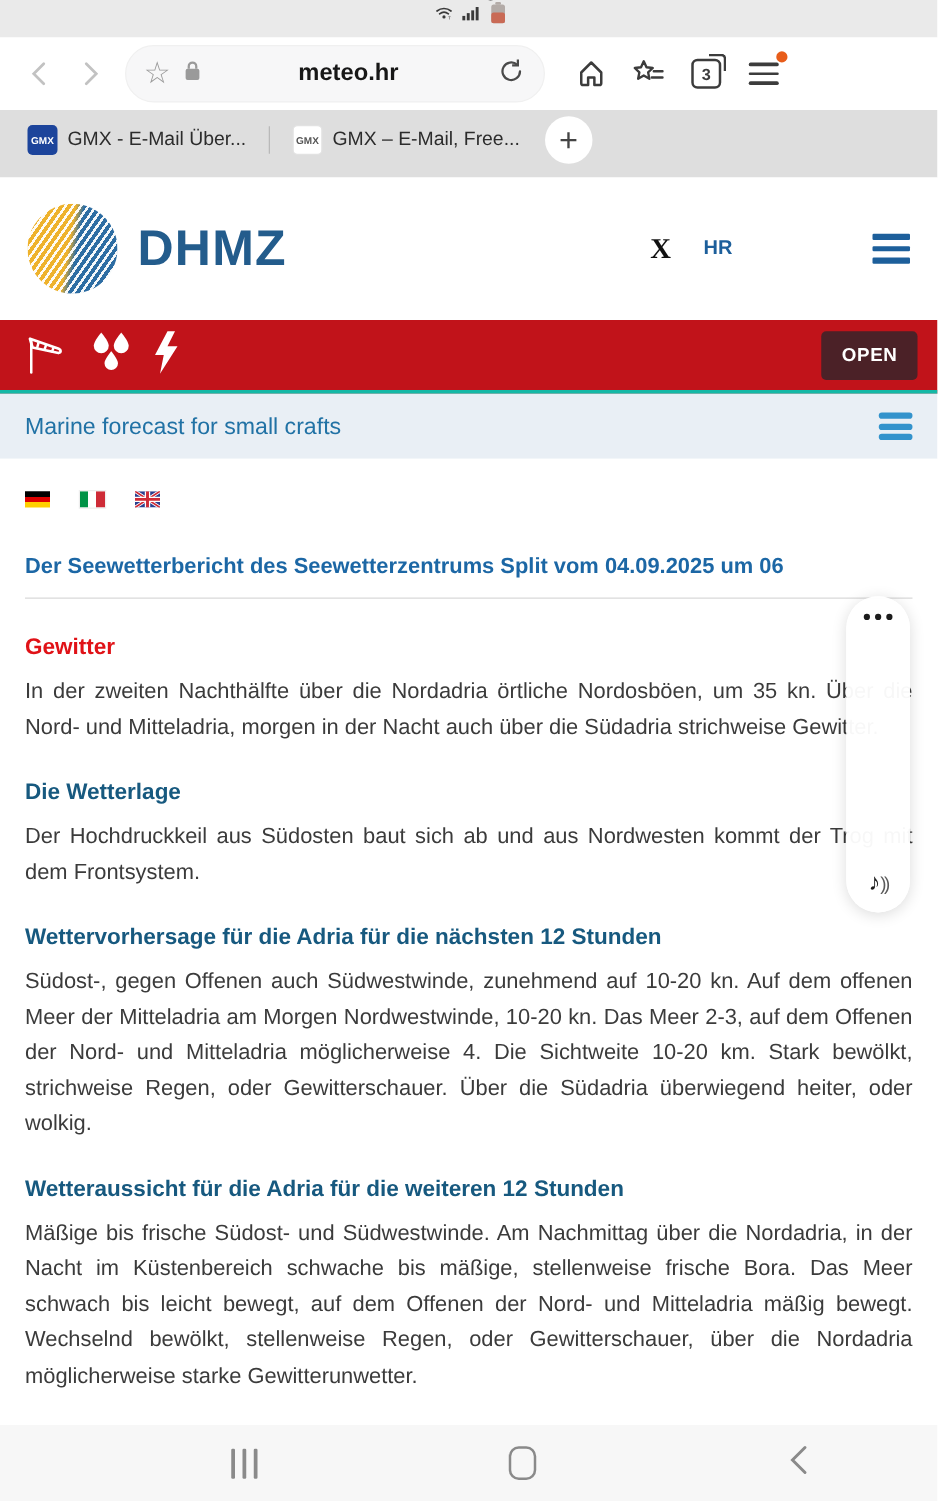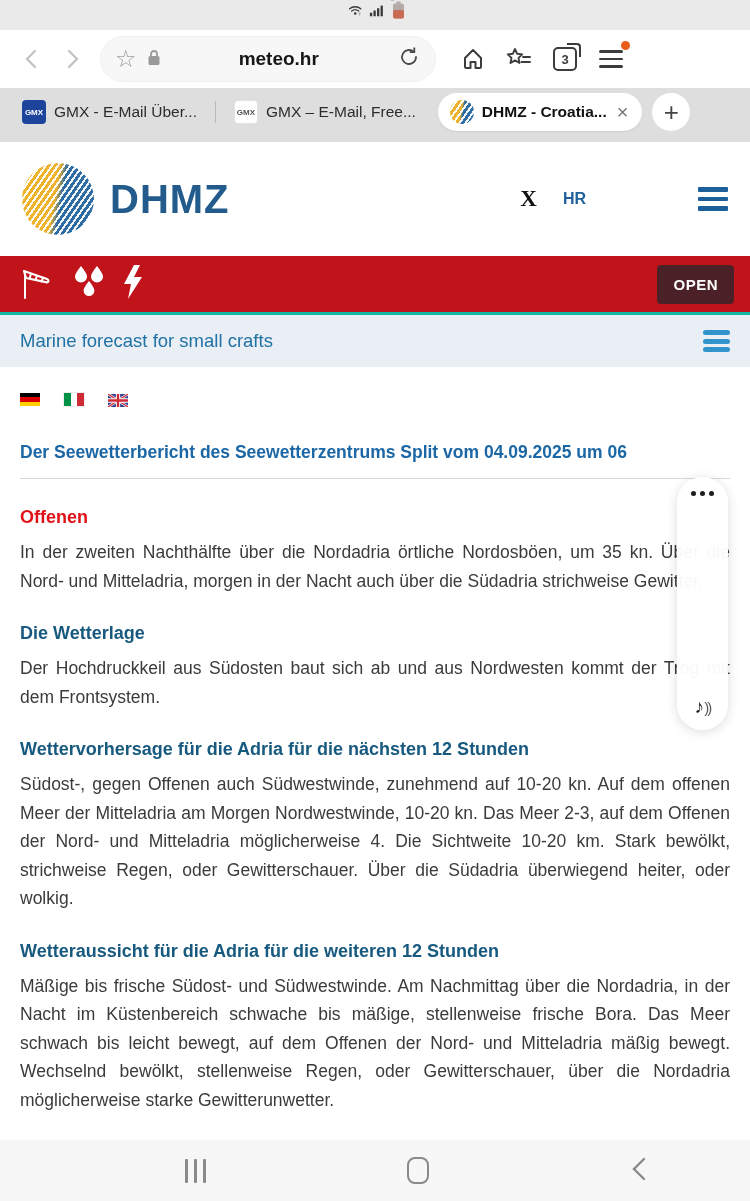--- a/index.html
+++ b/index.html
@@ -215,25 +215,20 @@
   <div class="tabstrip">
     <div class="tab">
       <span class="fav gmx-blue">GMX</span>
       <span class="tab-label">GMX - E-Mail Über...</span>
     </div>
     <span class="tab-sep"></span>
     <div class="tab">
       <span class="fav gmx-white">GMX</span>
       <span class="tab-label">GMX – E-Mail, Free...</span>
     </div>
-    <div class="tab active" style="margin-left:12px;">
-      <span class="fav dhmz"></span>
-      <span class="tab-label">DHMZ - Croatia...</span>
-      <span class="tab-close">×</span>
-    </div>
     <span class="newtab">+</span>
   </div>
 
   <div class="sitehead">
     <span class="logo-globe"></span>
     <span class="logo-word">DHMZ</span>
     <div class="sitehead-right">
       <span class="x-logo">X</span>
       <span class="lang">HR</span>
       <span class="site-burger">
@@ -290,21 +285,21 @@
             <path d="M30 0v39M0 19.5h60" stroke="#fff" stroke-width="13"></path>
             <path d="M30 0v39M0 19.5h60" stroke="#ce2b37" stroke-width="7"></path>
           </svg>
       </span>
     </div>
 
     <h2 class="article-title">Der Seewetterbericht des Seewetterzentrums Split vom 04.09.2025 um 06</h2>
     <hr class="divider">
 
     <div class="section">
-      <h3 class="sec-h warn">Offenen</h3>
+      <h3 class="sec-h warn">Gewitter</h3>
       <p class="sec-p">In der zweiten Nachthälfte über die Nordadria örtliche Nordosböen, um 35 kn. Über die Nord- und Mitteladria, morgen in der Nacht auch über die Südadria strichweise Gewitter.</p>
     </div>
 
     <div class="section">
       <h3 class="sec-h">Die Wetterlage</h3>
       <p class="sec-p">Der Hochdruckkeil aus Südosten baut sich ab und aus Nordwesten kommt der Trog mit dem Frontsystem.</p>
     </div>
 
     <div class="section">
       <h3 class="sec-h">Wettervorhersage für die Adria für die nächsten 12 Stunden</h3>

